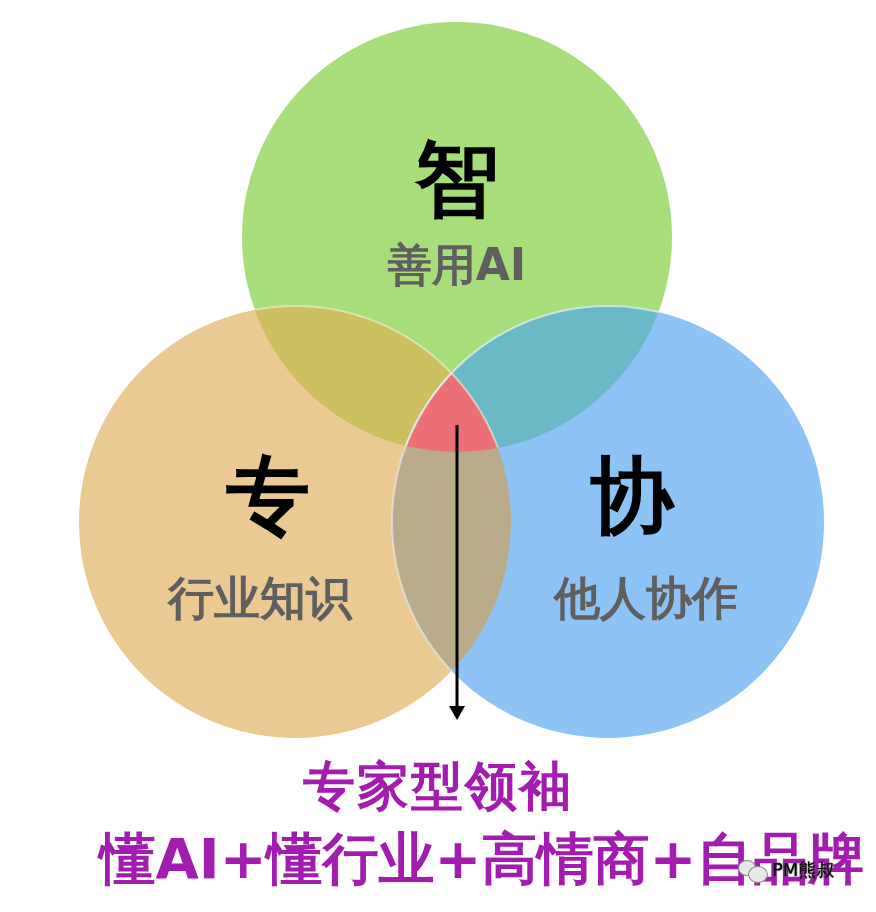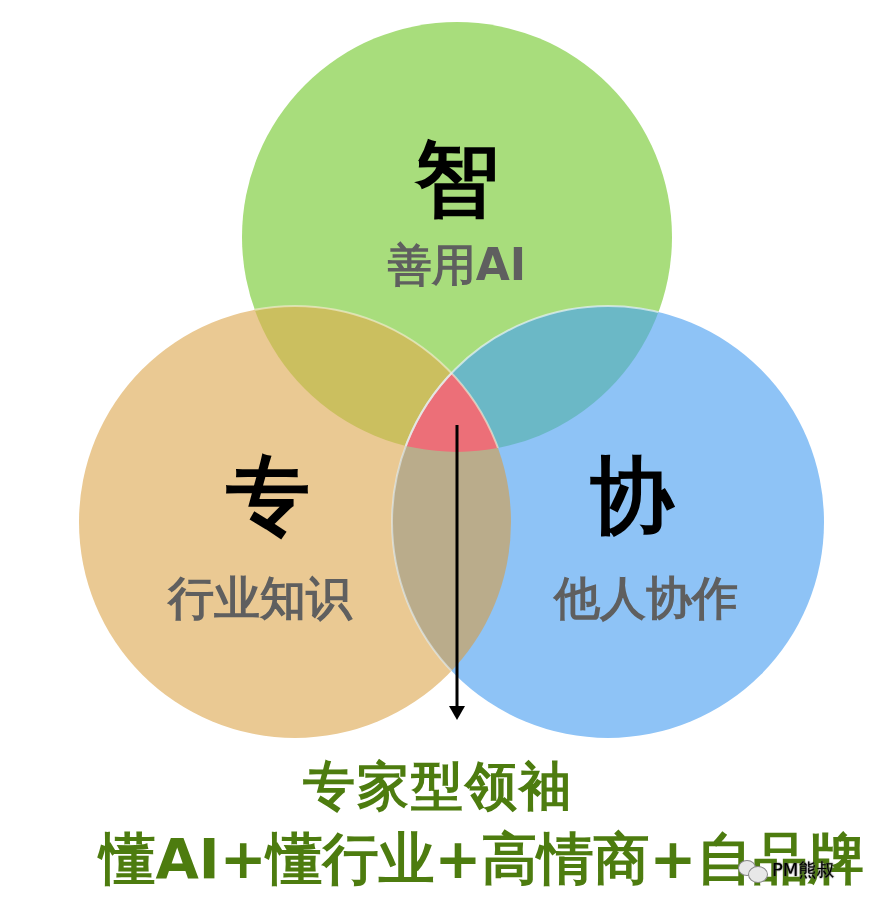--- a/index.html
+++ b/index.html
@@ -2,21 +2,21 @@
 <html><head>
 <meta charset="utf-8">
 <style>
   html, body { margin: 0; padding: 0; background: #ffffff; }
   body { width: 876px; height: 912px; position: relative; overflow: hidden;
          font-family: "DejaVu Sans", "Liberation Sans", sans-serif; }
   #venn { position: absolute; left: 0; top: 0; width: 876px; height: 912px; }
   .big { font-family: "DejaVu Sans", sans-serif; font-weight: bold; fill: #000000; }
   .sub { font-family: "DejaVu Sans", sans-serif; font-weight: bold; fill: #5f5f5f; }
   .caption { position: absolute; left: 0; width: 876px; text-align: center;
-             font-family: "DejaVu Sans", sans-serif; font-weight: bold; color: #4d7c0f; }
+             font-family: "DejaVu Sans", sans-serif; font-weight: bold; color: #a21caf; }
   #title-line { top: 752px; font-size: 52px; letter-spacing: 2px; }
   #formula-line { top: 822px; font-size: 56px; letter-spacing: 0px; padding-left: 44px; }
   #watermark { position: absolute; left: 738px; top: 858px; font-size: 18px; color: #000000;
                font-family: "DejaVu Sans", sans-serif;
                text-shadow: 0 0 2px #555, 0 0 1px #555; display: flex; align-items: center; gap: 4px; }
   #watermark .wm-icon { width: 30px; height: 24px; position: relative; }
   #watermark .wm-icon span { position: absolute; border-radius: 50%; background: #e8e8e8; border: 1px solid #888; }
 </style>
 </head>
 <body>

